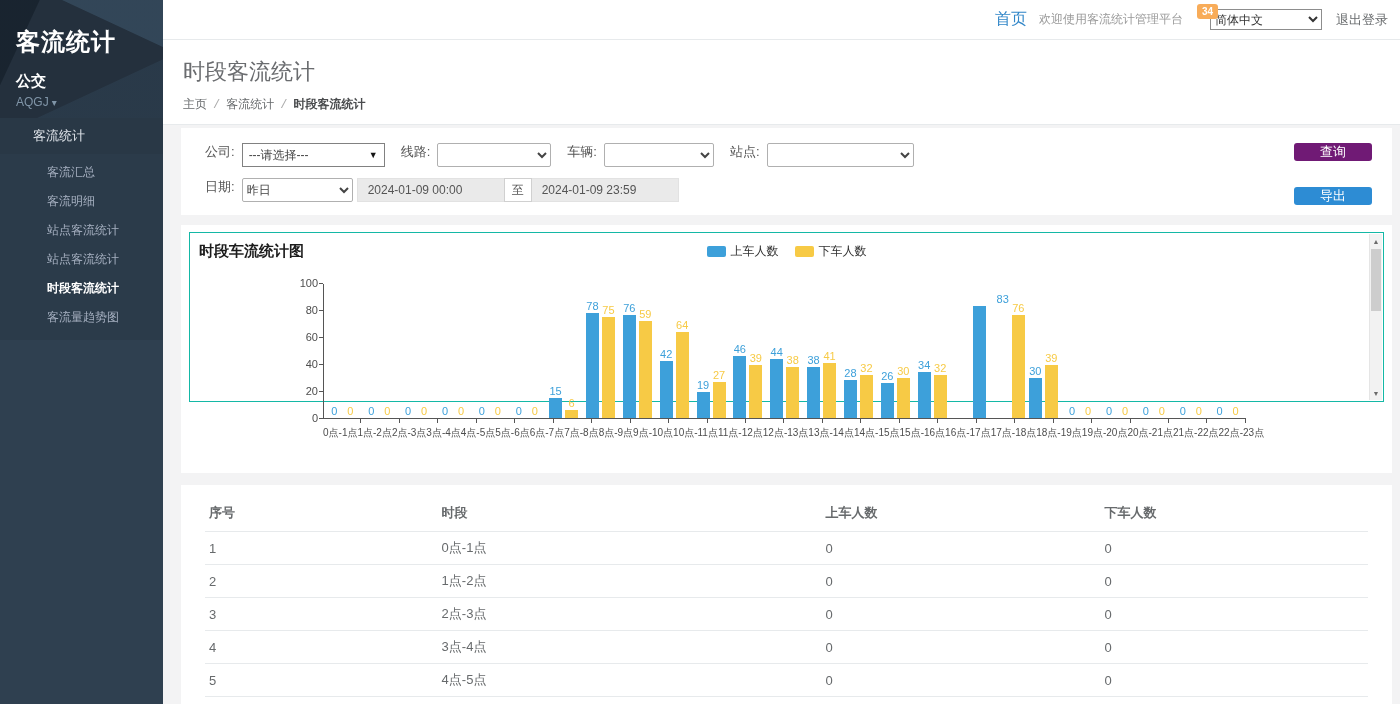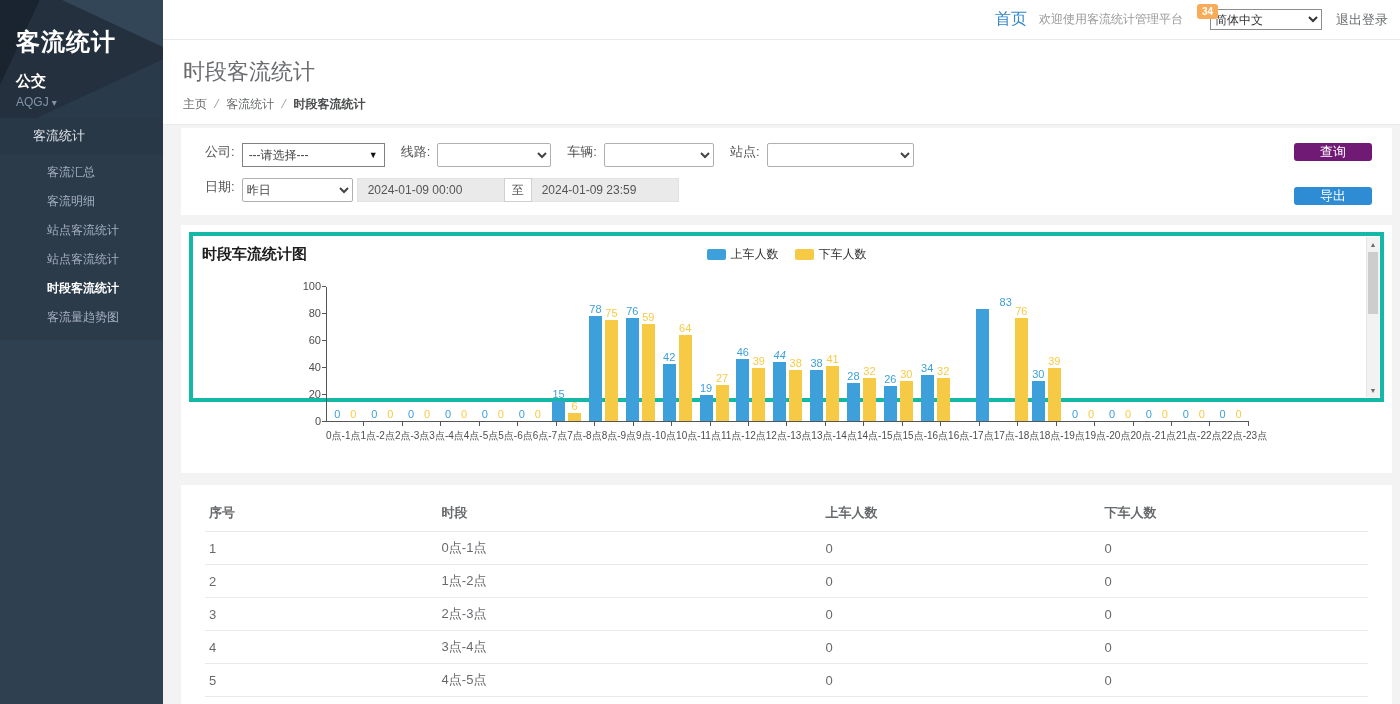--- a/index.html
+++ b/index.html
@@ -61,21 +61,21 @@
   .date-sep { width:28px; height:24px; background:#fff; border:1px solid #d0d0d0; margin:0 -1px;
     display:flex; align-items:center; justify-content:center; font-size:12px; color:#555; z-index:1; }
   .date-box.to { margin-left:0; }
   .filter-buttons { display:flex; flex-direction:column; align-items:flex-end; padding-right:6px; }
   .btn { width:78px; height:25px; border:none; border-radius:3px; color:#fff; font-size:13px; cursor:pointer; }
   .btn-query { background:#701a75; margin-bottom:26px; }
   .btn-export { background:#2d8cd4; }
 
   
   .chart-card { background:#fff; padding:7px 8px; margin-bottom:12px; height:248px; }
-  .chart-box { position:relative; height:170px; border:4px solid #14b8a6; background:#fff; }
+  .chart-box { position:relative; height:170px; border:1px solid #14b8a6; background:#fff; }
   .chart-title { position:absolute; top:9px; left:9px; font-size:15px; font-weight:bold; color:#1c1c1c; }
   .legend { position:absolute; top:10px; left:0; right:0; display:flex; justify-content:center; gap:16px; }
   .legend-item { display:flex; align-items:center; gap:5px; font-size:12px; color:#333; cursor:pointer; }
   .legend-swatch { width:19px; height:11px; border-radius:2px; display:inline-block; }
   .plot-area { position:absolute; left:133px; top:51px; width:923px; }
   .plot { position:relative; height:135px; border-left:1px solid #555; border-bottom:1px solid #555;
     display:flex; align-items:flex-end; }
   .chart-group { flex:1; display:flex; justify-content:center; align-items:flex-end; gap:3px; height:100%; }
   .bar-wrap { display:flex; flex-direction:column; align-items:center; justify-content:flex-end; height:100%; }
   .bar-value { font-size:11px; line-height:12px; margin-bottom:1px; }
@@ -323,21 +323,21 @@
                   <div class="bar-value" style="color: rgb(61, 160, 218);">46</div>
                   <div class="bar" style="height: 62.1px; background: rgb(61, 160, 218);"></div>
                 </div>
                 <div class="bar-wrap">
                   <div class="bar-value" style="color: rgb(247, 202, 69);">39</div>
                   <div class="bar" style="height: 52.65px; background: rgb(247, 202, 69);"></div>
                 </div>
               </div>
               <div class="chart-group">
                 <div class="bar-wrap">
-                  <div class="bar-value" style="color: rgb(61, 160, 218); font-style: italic;">44</div>
+                  <div class="bar-value" style="color: rgb(61, 160, 218);">44</div>
                   <div class="bar" style="height: 59.4px; background: rgb(61, 160, 218);"></div>
                 </div>
                 <div class="bar-wrap">
                   <div class="bar-value" style="color: rgb(247, 202, 69);">38</div>
                   <div class="bar" style="height: 51.3px; background: rgb(247, 202, 69);"></div>
                 </div>
               </div>
               <div class="chart-group">
                 <div class="bar-wrap">
                   <div class="bar-value" style="color: rgb(61, 160, 218);">38</div>

